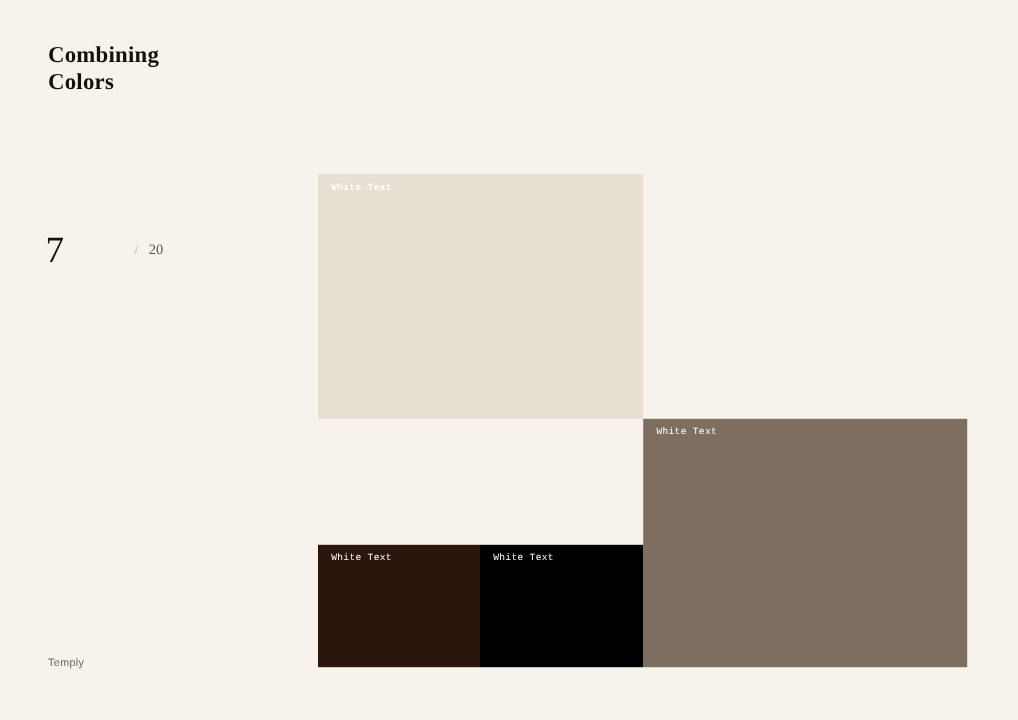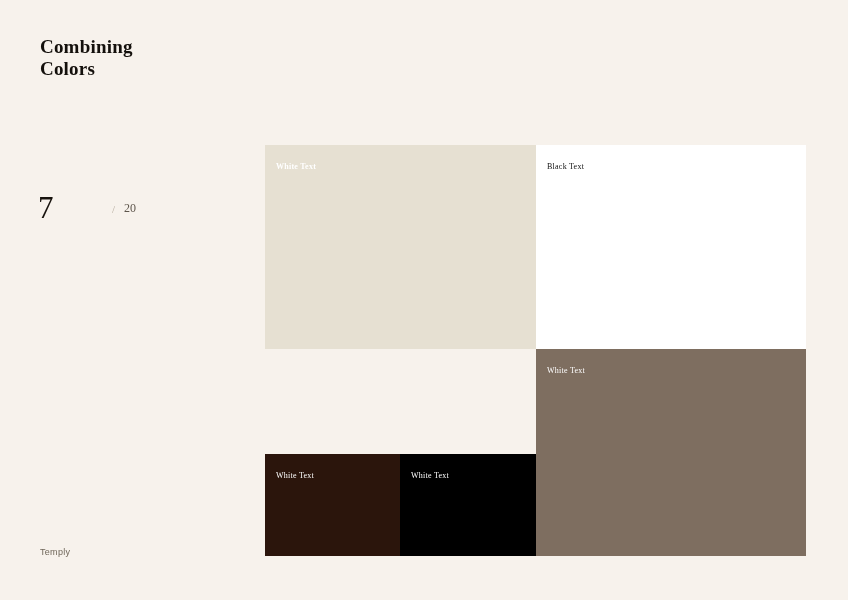--- a/index.html
+++ b/index.html
@@ -79,22 +79,22 @@
   }
 
   
   .swatch {
     position: absolute;
     box-sizing: border-box;
   }
   .swatch-label {
     position: absolute;
     left: 11px;
-    top: 16px;
-    font-family: Liberation Serif, serif;
+    top: 6px;
+    font-family: Liberation Mono, monospace;
     font-size: 8px;
     font-weight: bold;
     letter-spacing: 0.25px;
     line-height: 11px;
     white-space: nowrap;
   }
 
   .sw-beige   { left: 265px; top: 145px; width: 271px; height: 204px; background: #e6e0d2; }
   .sw-beige .swatch-label   { color: #ffffff; }
 
@@ -123,23 +123,20 @@
     <span class="pager-sep">/</span>
     <span class="pager-total">20</span>
   </div>
 
   <div class="brand">Temply</div>
 
   <div class="swatch sw-beige">
     <span class="swatch-label">White Text</span>
   </div>
 
-  <div class="swatch sw-white">
-    <span class="swatch-label">Black Text</span>
-  </div>
 
   <div class="swatch sw-taupe">
     <span class="swatch-label">White Text</span>
   </div>
 
   <div class="swatch sw-brown">
     <span class="swatch-label">White Text</span>
   </div>
 
   <div class="swatch sw-black">

